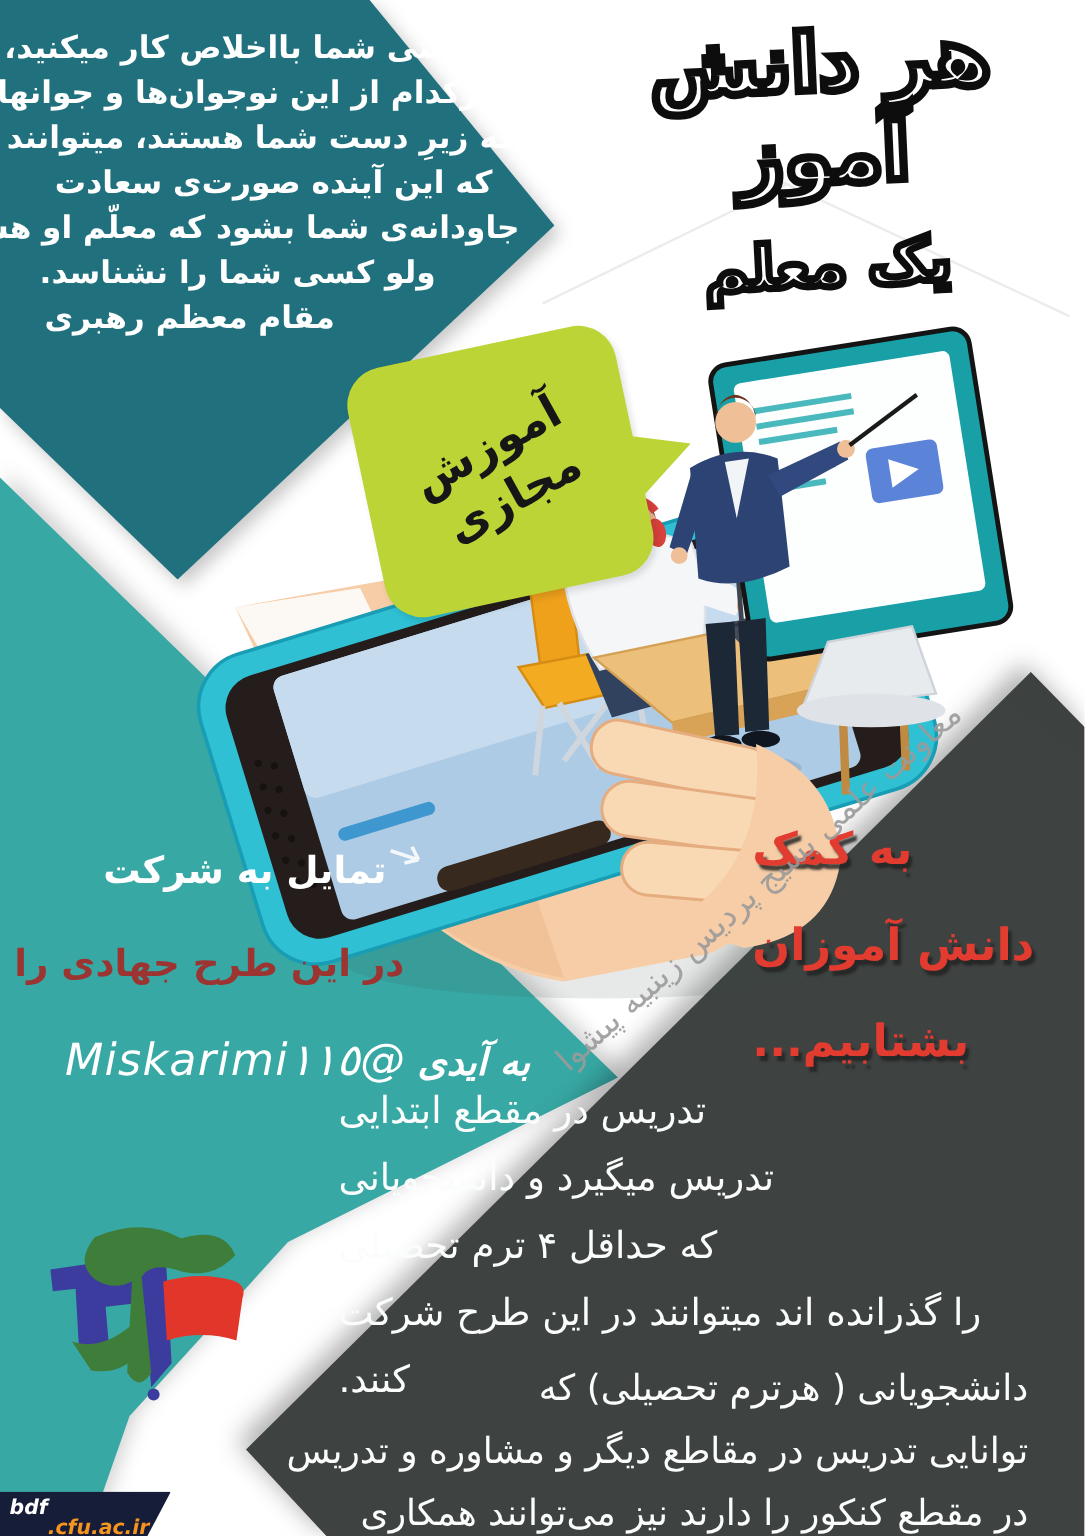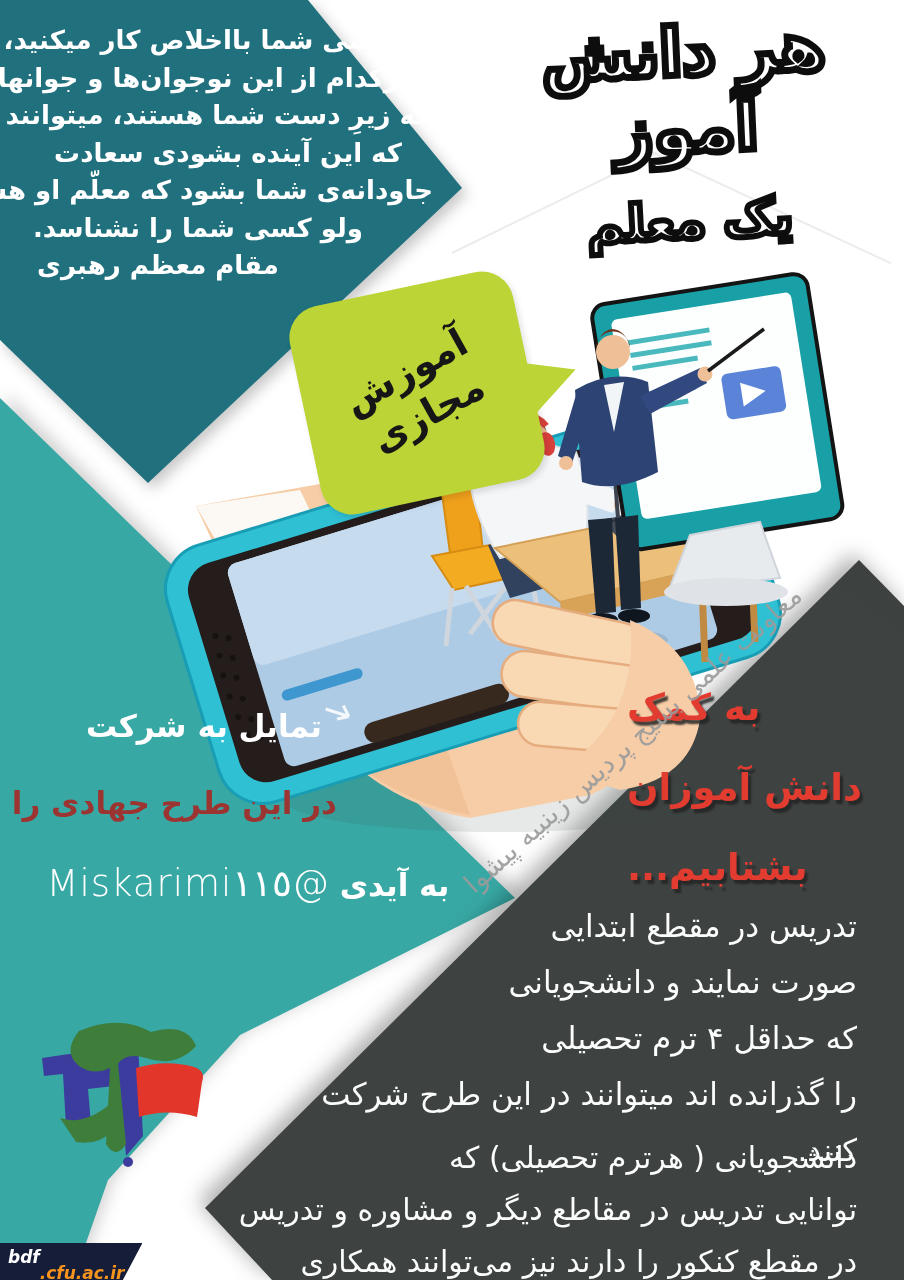--- a/index.html
+++ b/index.html
@@ -44,29 +44,29 @@
       border-top:20px solid transparent;border-bottom:42px solid transparent;border-left:58px solid #bcd435;}
   .bubble-text{position:absolute;inset:0;display:flex;flex-direction:column;align-items:center;
       justify-content:center;transform:rotate(-17deg);font-size:38px;font-weight:800;color:#161616;
       line-height:47px;direction:rtl;}
   
   .cta-line{position:absolute;direction:rtl;text-align:center;color:#ffffff;font-weight:800;
       font-size:31px;white-space:nowrap;}
   .cta1{left:60px;top:630px;width:225px;}
   .cta2{left:95px;top:708px;width:227px;}
   .cta3{left:15px;top:785px;width:322px;color:#9c3531;}
-  .cta4{left:8px;top:862px;width:480px;font-weight:800;}
+  .cta4{left:8px;top:862px;width:480px;font-weight:800;font-style:italic;}
   .cta4 .handle{font-weight:300;font-size:37px;letter-spacing:1px;}
   .cta5{left:55px;top:945px;width:247px;}
   
   .help{position:absolute;right:42px;top:668px;text-align:left;direction:rtl;color:#e23b30;
       font-size:37px;font-weight:900;line-height:80px;
       text-shadow:3px 4px 2px rgba(35,35,35,.85);}
   
-  .req1{position:absolute;right:47px;top:898px;width:575px;direction:rtl;text-align:right;
+  .req1{position:absolute;right:47px;top:898px;width:575px;direction:rtl;text-align:left;
       color:#fbfdfd;font-size:31px;line-height:56px;font-weight:500;}
   .req2{position:absolute;right:47px;top:1132px;width:620px;direction:rtl;text-align:right;
       color:#fbfdfd;font-size:30px;line-height:52px;font-weight:500;}
   
   .wm-diag{position:absolute;left:468px;top:872px;width:540px;transform:rotate(-42deg);
       transform-origin:left center;color:#9b9b9b;font-size:27px;direction:rtl;text-align:left;
       letter-spacing:1px;opacity:.9;}
   
   .logo-box{position:absolute;left:24px;top:1016px;width:195px;height:160px;}
   
@@ -90,21 +90,21 @@
   <div class="shadow-wrap sw-dteal">
       <div class="panel panel-dark-teal"></div>
     </div>
   <div class="fold fold1"></div>
   <div class="fold fold2"></div>
 
   <div class="quote">
     <div class="q1">وقتی شما بااخلاص کار میکنید،</div>
     <div class="q2">هرکدام از این نوجوان‌ها و جوانهایی</div>
     <div class="q3">که زیرِ دست شما هستند، میتوانند</div>
-    <div class="q5">که این آینده بشود‌ی سعادت</div>
+    <div class="q5">که این آینده صورت‌ی سعادت</div>
     <div class="q6">جاودانه‌ی شما بشود که معلّم او هستید؛</div>
     <div class="q7">ولو کسی شما را نشناسد.</div>
     <div class="q8">مقام معظم رهبری</div>
   </div>
 
   <div class="title-main">هر دانش آموز</div>
   <div class="title-sub">یک معلم</div>
 
   <svg class="illu" width="904" height="1280" viewBox="0 0 904 1280">
 
@@ -231,21 +231,21 @@
   </div>
 
   <div class="help">
     <div>به کمک</div>
     <div>دانش آموزان</div>
     <div>بشتابیم...</div>
   </div>
 
   <div class="req1">
     <div>تدریس در مقطع ابتدایی</div>
-    <div>صورت نمایند و دانشجویانی</div>
+    <div>تدریس میگیرد و دانشجویانی</div>
     <div>که حداقل ۴ ترم تحصیلی</div>
     <div>را گذرانده اند میتوانند در این طرح شرکت کنند.</div>
   </div>
   <div class="req2">
     <div>دانشجویانی ( هرترم تحصیلی) که</div>
     <div>توانایی تدریس در مقاطع دیگر و مشاوره و تدریس</div>
     <div>در مقطع کنکور را دارند نیز می‌توانند همکاری کنند.</div>
   </div>
 
   <div class="wm-diag">معاونت علمی بسیج پردیس زینبیه پیشوا</div>

